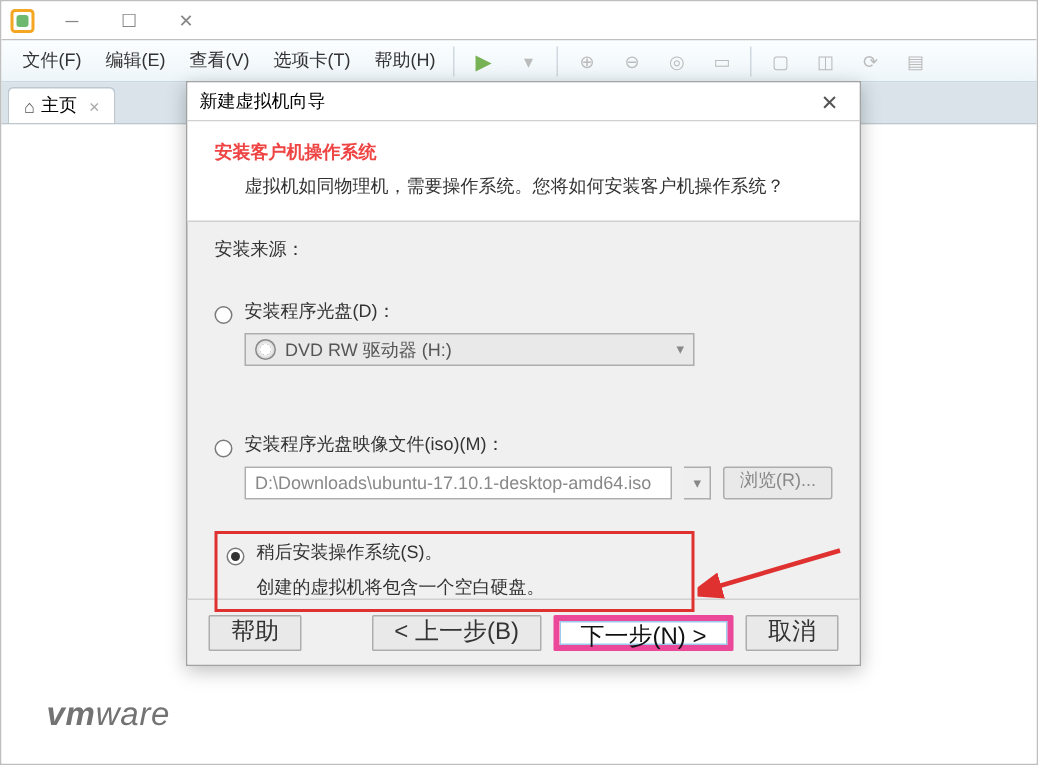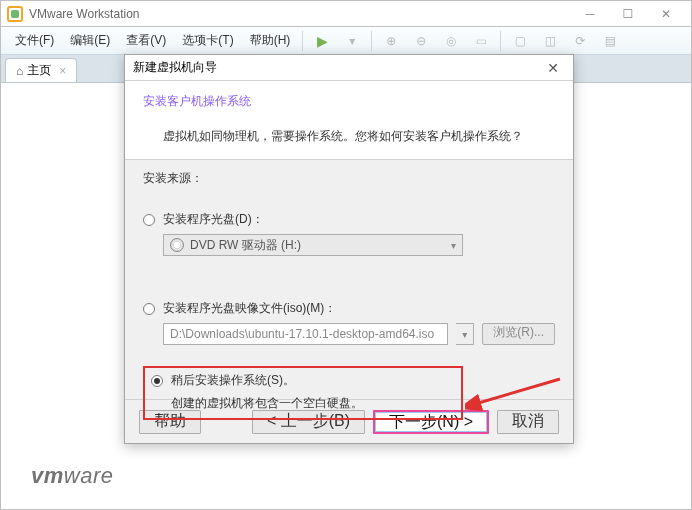--- a/index.html
+++ b/index.html
@@ -27,55 +27,54 @@
 
   .content { flex:1; background:#fff; position:relative; }
   .vm-brand { position:absolute; left:30px; bottom:20px; font-size:22px; color:#737373; font-weight:600; letter-spacing:0.5px;font-style:italic;}
   .vm-brand .b { font-weight:400; }
 
   
   .dialog { position:absolute; left:124px; top:54px; width:450px; height:390px; background:#f0f0f0; border:1px solid #a3a3a3; box-shadow:0 3px 12px rgba(0,0,0,0.25); display:flex; flex-direction:column; }
   .dlg-title { height:26px; background:#fff; display:flex; align-items:center; padding:0 8px; border-bottom:1px solid #d0d0d0; font-size:12px; }
   .dlg-close { margin-left:auto; font-size:14px; color:#555; width:24px; text-align:center; }
   .dlg-header { background:#fff; border-bottom:1px solid #d0d0d0; padding:12px 18px 14px 18px; }
-  .dlg-header .h1 { font-size:12px; font-weight:400; color:#8b5cf6; margin-bottom:18px; }
+  .dlg-header .h1 { font-size:12px; font-weight:700; color:#ef4444; margin-bottom:6px; }
   .dlg-header .h2 { font-size:12px; color:#333; padding-left:20px; }
   .dlg-body { flex:1; padding:10px 18px 6px 18px; font-size:12px; color:#333; position:relative; }
   .src-label { margin-bottom:24px; }
-  .radio-row { display:flex; align-items:center; margin:6px 0; }
+  .radio-row { display:flex; align-items:flex-end; margin:6px 0; }
   .radio { width:12px; height:12px; border:1px solid #7a7a7a; border-radius:50%; margin-right:8px; background:#fff; position:relative; flex:none; }
   .radio.checked::after { content:""; position:absolute; inset:2px; background:#333; border-radius:50%; }
   .combo { margin:6px 0 0 20px; width:300px; height:22px; background:#e9e9e9; border:1px solid #adadad; display:flex; align-items:center; padding:0 6px; color:#555; font-size:12px; }
   .combo-caret { margin-left:auto; font-size:10px; color:#888; }
   .disc-ic { width:14px; height:14px; border-radius:50%; border:1px solid #8a8a8a; margin-right:6px; background:radial-gradient(circle,#fff 40%,#ccc 42%,#eee 48%,#bbb 100%); }
   .browse-row { display:flex; align-items:center; margin:6px 0 0 20px; gap:8px; }
   .path-input { flex:1; height:22px; background:#fff; border:1px solid #adadad; color:#888; font-size:12px; padding:0 6px; display:flex; align-items:center; }
   .path-caret { width:18px; height:22px; border:1px solid #adadad; border-left:none; background:#efefef; display:flex; align-items:center; justify-content:center; font-size:10px; color:#888;}
   .browse-btn { height:22px; padding:0 10px; border:1px solid #adadad; background:#e9e9e9; color:#888; font-size:12px; border-radius:2px;}
   .highlight-box { position:absolute; left:18px; right:110px; top:206px; height:54px; border:2px solid #e03131; pointer-events:none; }
   .arrow { position:absolute; left:340px; top:214px; pointer-events:none; }
   .option3 { position:absolute; left:26px; top:212px; }
   .option3 .radio-row { margin:0 0 6px 0;}
   .sub-note { padding-left:20px; color:#333; }
 
   .dlg-footer { height:44px; border-top:1px solid #d0d0d0; background:#f0f0f0; display:flex; align-items:center; padding:0 14px; gap:8px; }
   .dlg-btn { height:24px; padding:0 14px; border:1px solid #adadad; background:#e9e9e9; font-size:16px; color:#333; border-radius:1px;}
-  .dlg-btn.primary { border:2px solid #ec4899; background:#fff; color:#111; box-shadow:0 0 0 1px #9ccbee inset;}
+  .dlg-btn.primary { border:4px solid #ec4899; background:#fff; color:#111; box-shadow:0 0 0 1px #9ccbee inset;}
   .dlg-footer .spacer { flex:1; }
 
   .section-gap { height:38px; }
 </style>
 </head>
 <body>
 
 <div class="app-window">
 
   <div class="titlebar">
     <div class="app-icon"></div>
-    <div class="title-text">VMware Workstation</div>
     <div class="win-controls">
       <div class="win-btn">─</div>
       <div class="win-btn">☐</div>
       <div class="win-btn">✕</div>
     </div>
   </div>
 
   <div class="menubar">
     <div class="menu-item">文件(F)</div>
     <div class="menu-item">编辑(E)</div>

